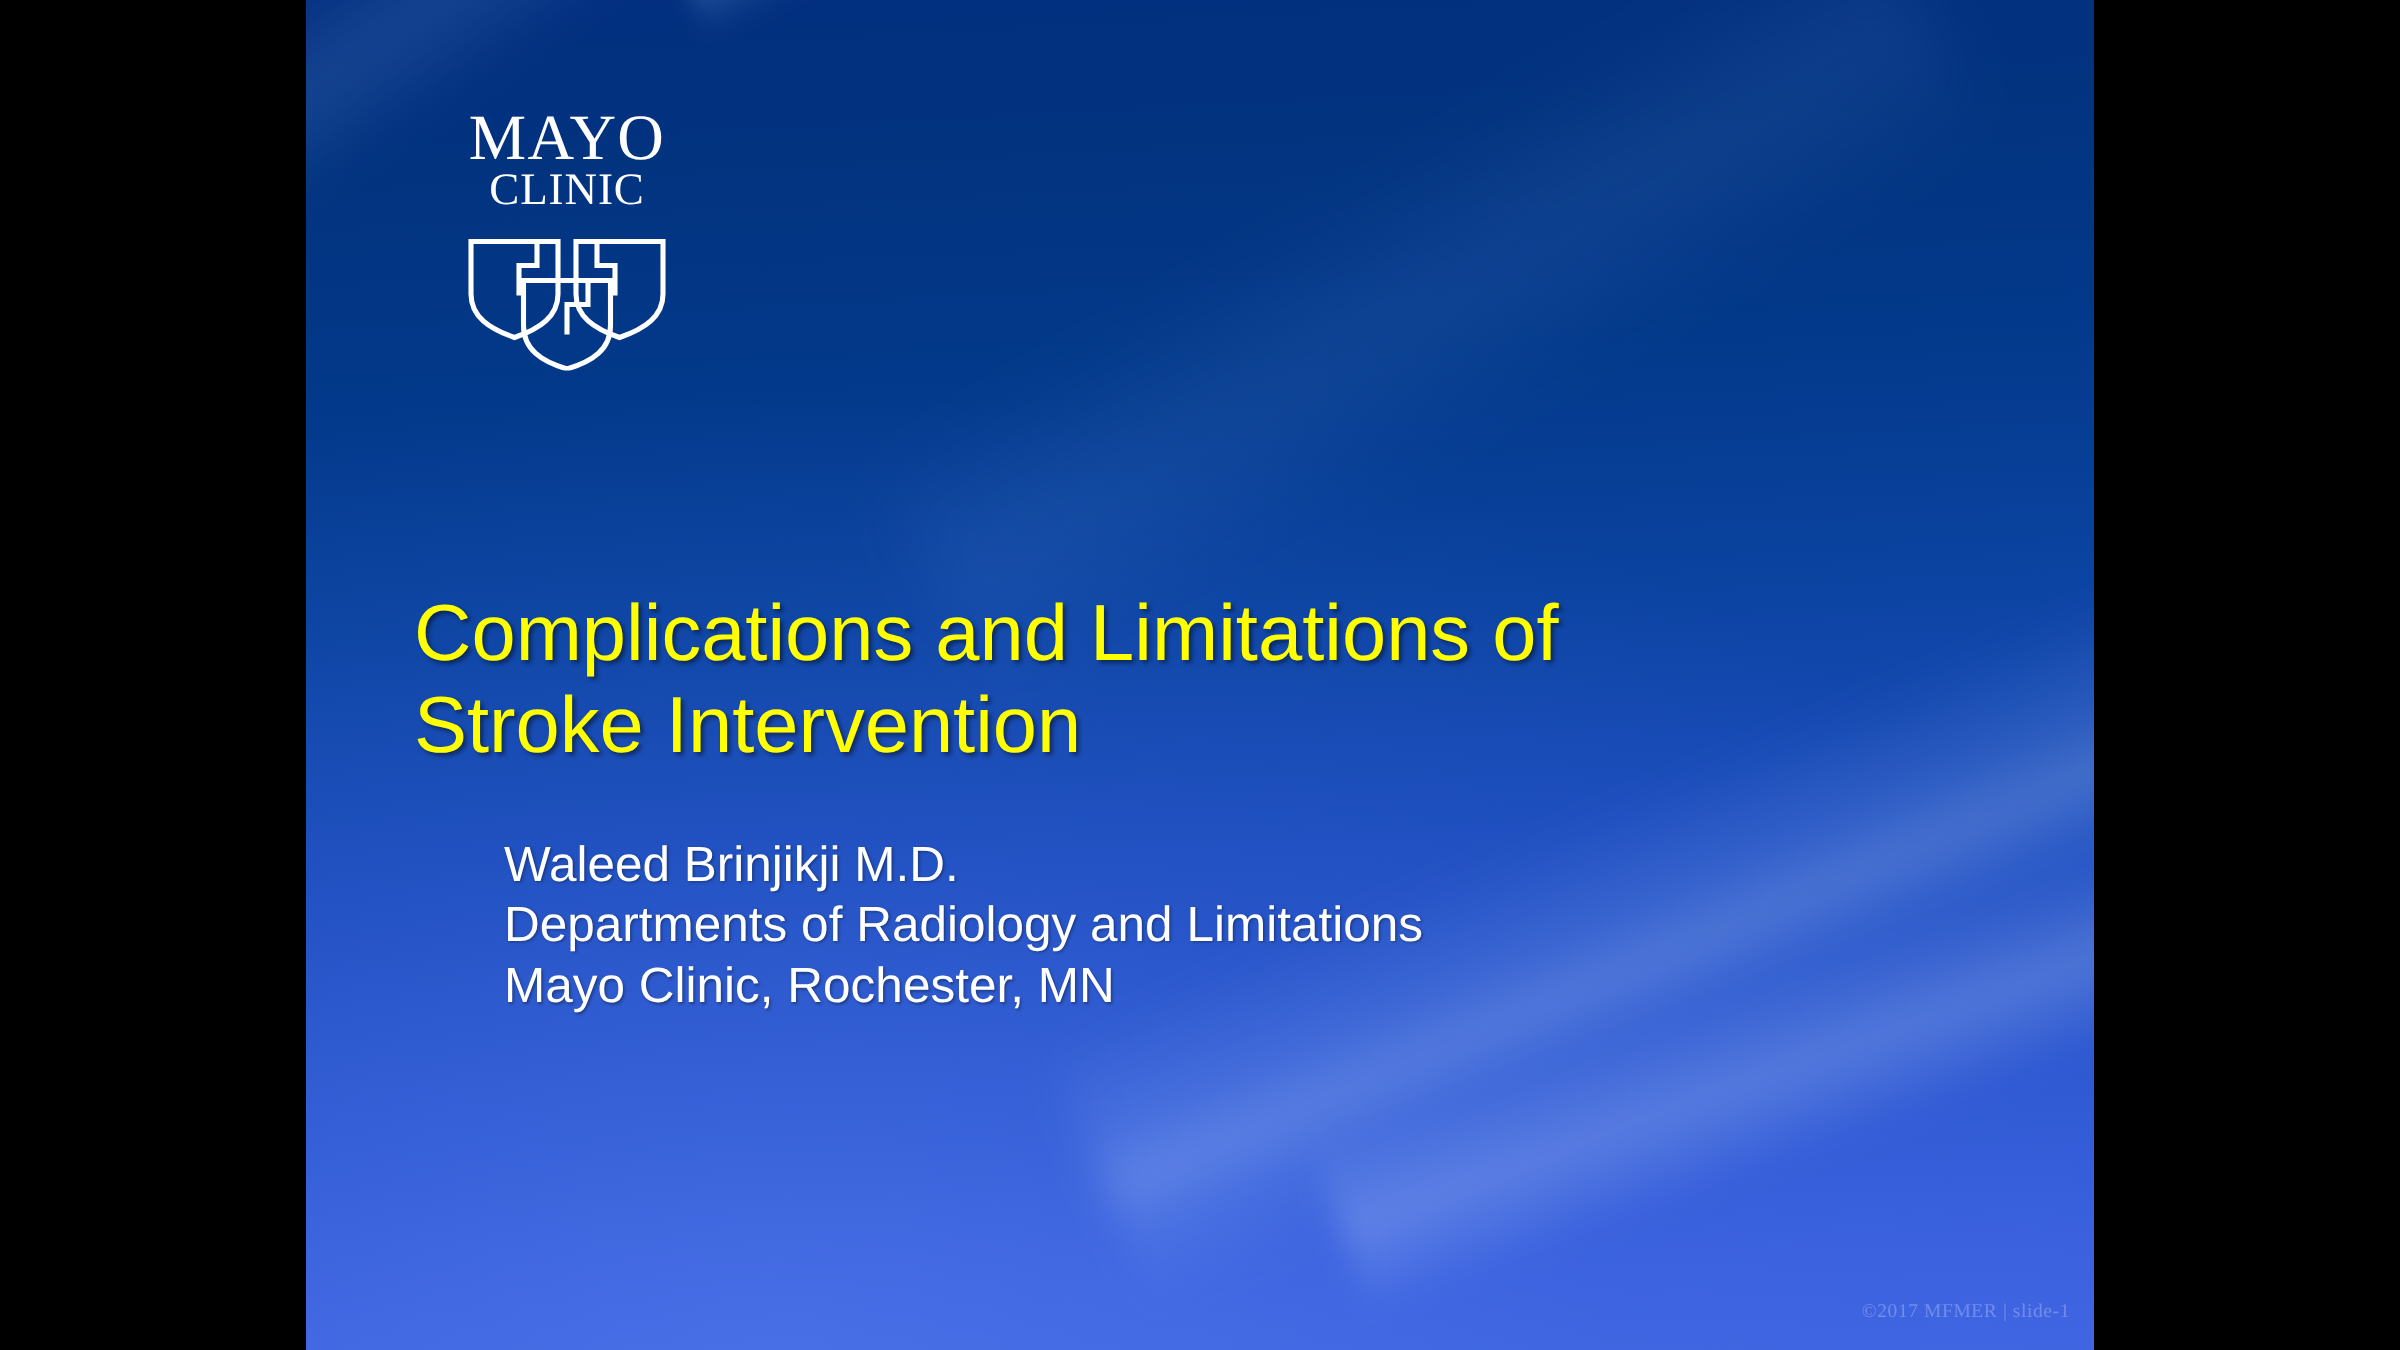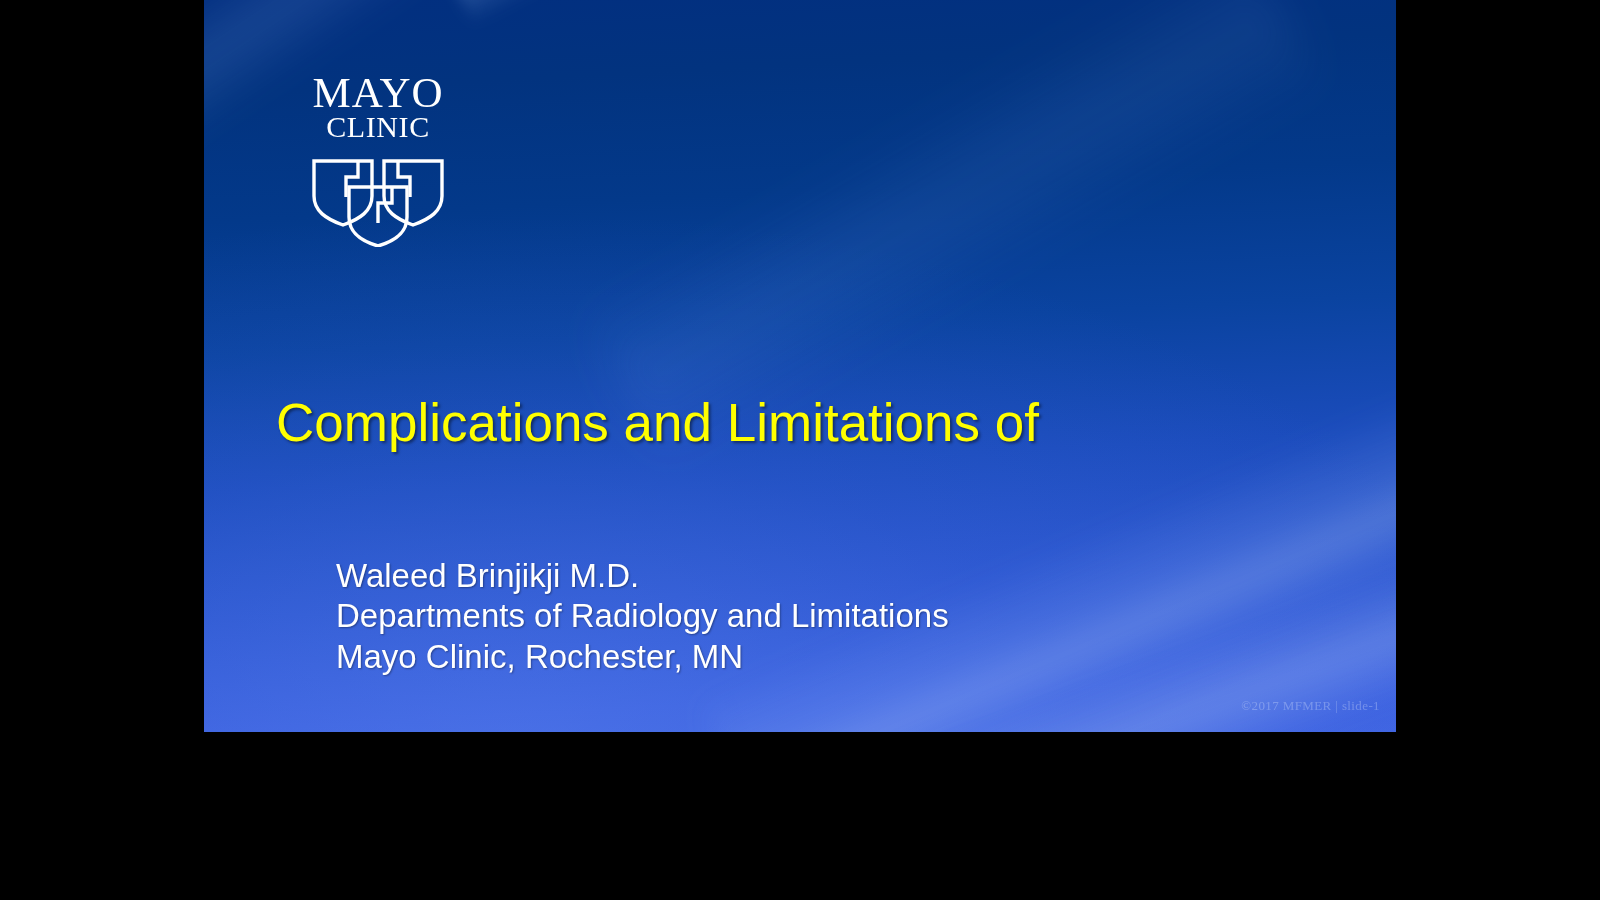--- a/index.html
+++ b/index.html
@@ -28,21 +28,21 @@
   }
   .pillar-left  { left: 0;   width: 204px; }
   .pillar-right { right: 0;  width: 204px; }
 
   
   #slide {
     position: absolute;
     left: 204px;
     top: 0;
     width: 1192px;
-    height: 732px;
+    height: 900px;
     overflow: hidden;
     background: linear-gradient(177deg,
         #022f80 0%,
         #02337f 12%,
         #03398a 28%,
         #0a43a0 45%,
         #1b4cbc 62%,
         #2b56cf 78%,
         #3a60de 92%,
         #4065e2 100%);
@@ -261,20 +261,21 @@
 
           <path d="M61 36 H119 V66 C119 82 107 90 90 95 C73 90 61 82 61 66 Z"></path>
 
           <path d="M104 36 V52 H90 V72"></path>
         </g>
       </svg>
     </div>
 
     <div id="title">
       <span class="t-line">Complications and Limitations of</span>
+      <span class="t-line">Stroke Intervention</span>
     </div>
 
     <div id="subtitle">
       <span class="s-line">Waleed Brinjikji M.D.</span>
       <span class="s-line">Departments of Radiology and Limitations</span>
       <span class="s-line">Mayo Clinic, Rochester, MN</span>
     </div>
 
     <div id="footer">©2017 MFMER  |  slide-1</div>
 

